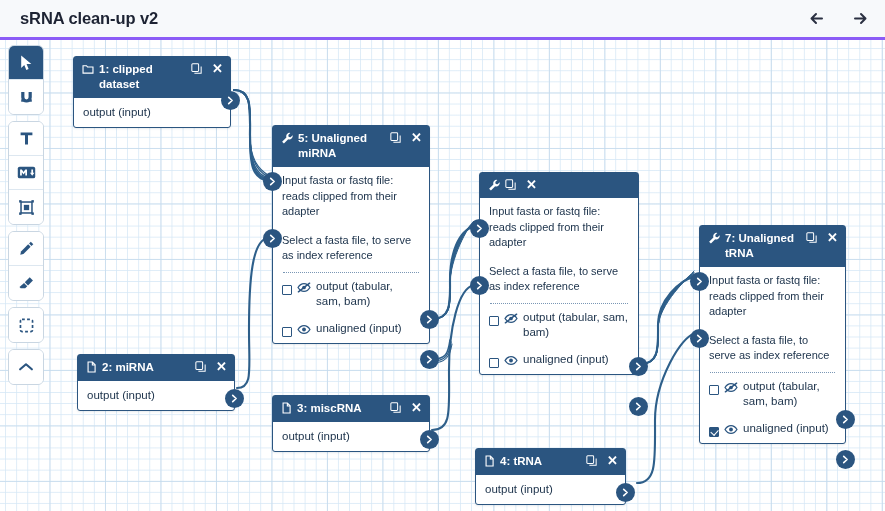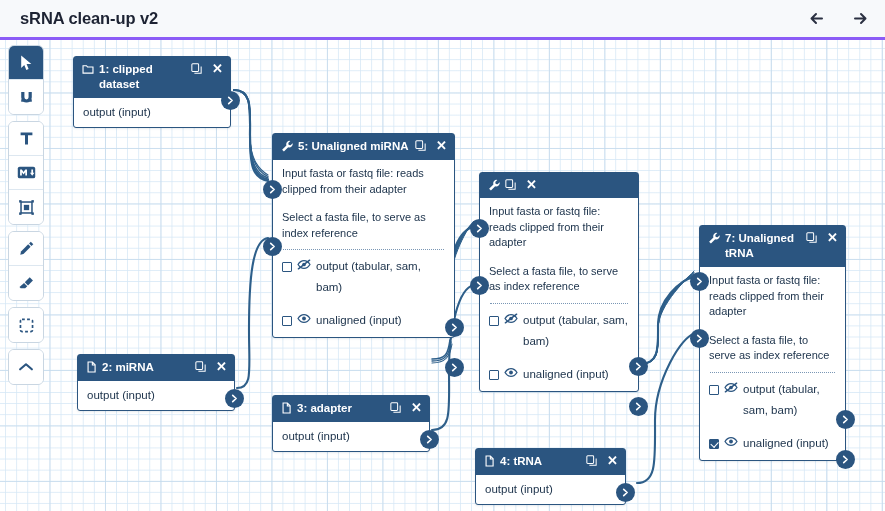--- a/index.html
+++ b/index.html
@@ -159,21 +159,21 @@
     border-top: 1px dotted #7a97b5;
     margin: 2px 10px 0 10px;
     height: 0;
   }
 
   .out-row {
     display: flex;
     align-items: flex-start;
     font-size: 11.5px;
     color: #20364e;
-    line-height: 21px;
+    line-height: 15px;
     padding: 6px 10px 6px 9px;
     gap: 5px;
   }
   .out-row .cb {
     flex: 0 0 auto;
     width: 10px; height: 10px;
     border: 1.4px solid #2b5580;
     border-radius: 1px;
     background: #ffffff;
     margin-top: 6px;
@@ -417,21 +417,21 @@
     </div>
 
     <div class="node" style="left:272px; top:355px; width:158px;">
       <div class="node-header">
         <span class="hdr-icon">
           <svg width="11" height="12" viewBox="0 0 12 14" fill="none" stroke="#ffffff" stroke-width="1.3">
             <path d="M2 1.2 h5 l3.2 3.2 v8.4 h-8.2 z"></path>
             <path d="M7 1.2 v3.4 h3.2"></path>
           </svg>
         </span>
-        <span class="hdr-title">3: adapter</span>
+        <span class="hdr-title">3: miscRNA</span>
         <span class="hdr-actions">
           <span class="hdr-btn">
             <svg width="11" height="11" viewBox="0 0 13 13" fill="none" stroke="#ffffff" stroke-width="1.2">
               <rect x="1" y="1" width="8" height="9" rx="1"></rect>
               <path d="M4 12 h8 V4"></path>
             </svg>
           </span>
           <span class="hdr-x">✕</span>
         </span>
       </div>
@@ -467,21 +467,21 @@
       <div class="node-body">
         <div class="node-simple-row">output (input)</div>
       </div>
       <div class="term out" style="top:34px;">
         <svg width="9" height="9" viewBox="0 0 10 10" fill="none" stroke="#ffffff" stroke-width="1.8" stroke-linecap="round" stroke-linejoin="round">
             <path d="M3 1.5 L6.8 5 L3 8.5"></path>
           </svg>
       </div>
     </div>
 
-    <div class="node" style="left:272px; top:85px; width:183px;margin-top:8px;">
+    <div class="node" style="left:272px; top:85px; width:158px;">
       <div class="node-header">
         <span class="hdr-icon">
           <svg width="12" height="12" viewBox="0 0 14 14" fill="#ffffff">
             <path d="M10.9 1.1 a4 4 0 0 0 -4.6 5.2 l-5 5 l2.1 2.1 l5-5 a4 4 0 0 0 5.2-4.6 l-2.4 2.4 l-2.2-0.5 l-0.5-2.2 z"></path>
           </svg>
         </span>
         <span class="hdr-title">5: Unaligned miRNA</span>
         <span class="hdr-actions">
           <span class="hdr-btn">
             <svg width="11" height="11" viewBox="0 0 13 13" fill="none" stroke="#ffffff" stroke-width="1.2">

